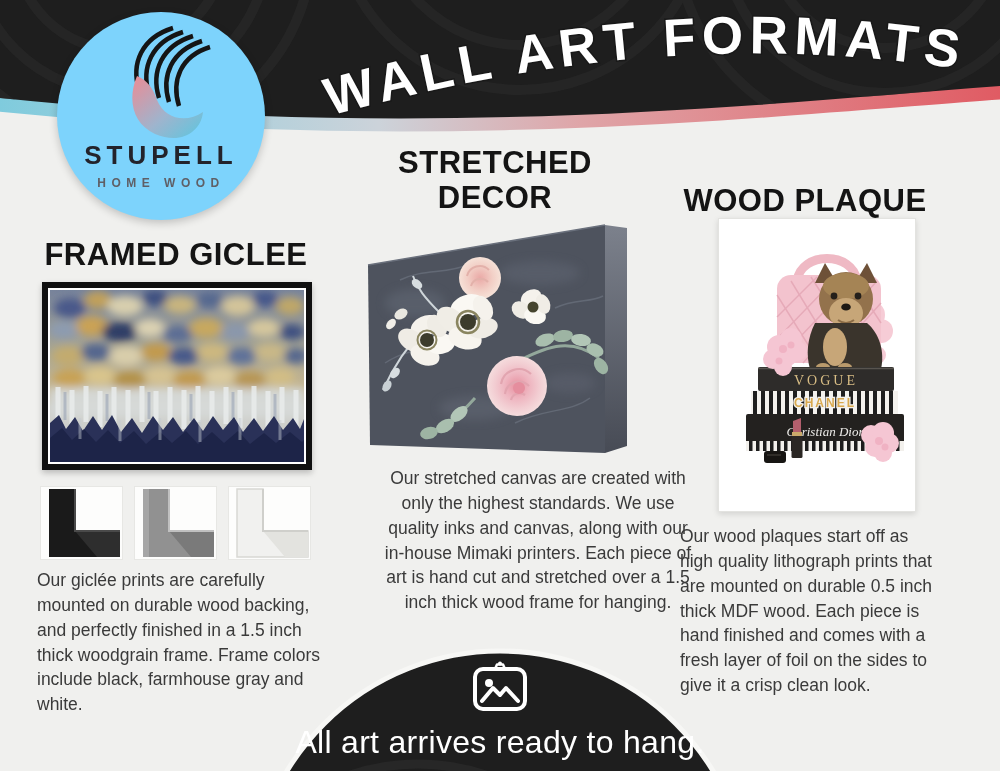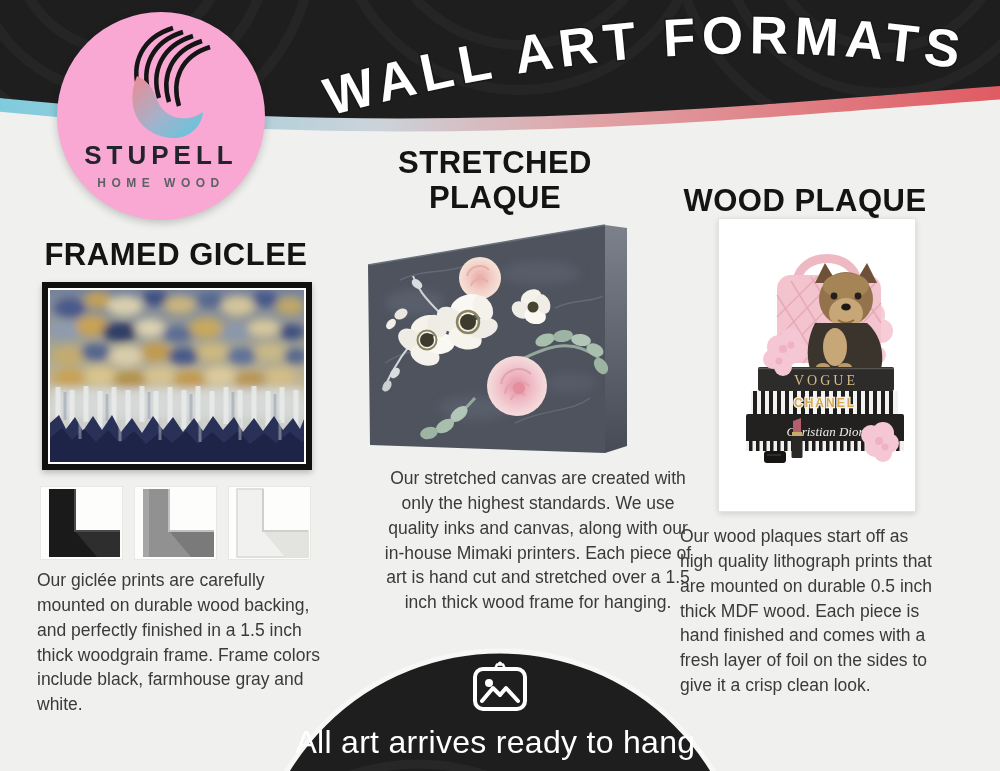--- a/index.html
+++ b/index.html
@@ -3,21 +3,21 @@
 <meta charset="utf-8">
 <style>
   html,body{margin:0;padding:0;background:#d8d8d8;}
   .page{
     position:relative;width:1000px;height:771px;background:#f0f0ee;
     overflow:hidden;font-family:"Liberation Sans",sans-serif;margin:0 auto;
   }
   svg{display:block;}
   .header-svg{position:absolute;left:0;top:0;}
   .logo-badge{
-    position:absolute;left:57px;top:12px;width:208px;height:208px;background:#f9a8d4;
+    position:absolute;left:57px;top:12px;width:208px;height:208px;background:#7dd3fc;
     border-radius:50%;box-shadow:0 3px 9px rgba(0,0,0,.20);
     display:flex;flex-direction:column;align-items:center;z-index:5;
   }
   .logo-mark{margin-top:12px;}
   .logo-name{font-size:26px;font-weight:600;letter-spacing:5px;color:#23232b;margin-top:-2px;}
   .logo-tagline{font-size:12px;font-weight:600;letter-spacing:5.5px;color:#5f5f66;margin-top:5px;}
   .col-title{
     position:absolute;margin:0;font-weight:800;color:#141414;text-align:center;
     font-size:31px;letter-spacing:.5px;line-height:1.12;font-family:"Liberation Sans",sans-serif;
   }
@@ -219,21 +219,21 @@
       <svg width="81" height="72" viewBox="0 0 81 72">
         <path d="M8,2 L34,2 L34,44 L79,44 L79,70 L8,70 Z" fill="#f1f1ef" stroke="#d8d8d4" stroke-width="1.5"></path>
         <path d="M34,44 L79,44 L79,70 L56,70 Z" fill="#e3e3df"></path>
         <path d="M34,2 L34,44 L79,44" stroke="#cfcfcb" stroke-width="2" fill="none"></path>
       </svg>
     </div>
   </div>
 
   <p class="col-desc desc-1">Our giclée prints are carefully mounted on durable wood backing, and perfectly finished in a 1.5 inch thick woodgrain frame. Frame colors include black, farmhouse gray and white.</p>
 
-  <h2 class="col-title title-2">STRETCHED PLAQUE</h2>
+  <h2 class="col-title title-2">STRETCHED DECOR</h2>
 
   <div class="canvas-wrap">
     <svg width="290" height="242" viewBox="0 0 290 242">
       <defs>
         <linearGradient id="sideGrad" x1="0" y1="0" x2="0" y2="1">
           <stop offset="0" stop-color="#7c818c"></stop>
             <stop offset="1" stop-color="#474b55"></stop>
         </linearGradient>
         <radialGradient id="roseGrad" cx="0.5" cy="0.5" r="0.5">
           <stop offset="0" stop-color="#e7909f"></stop>

